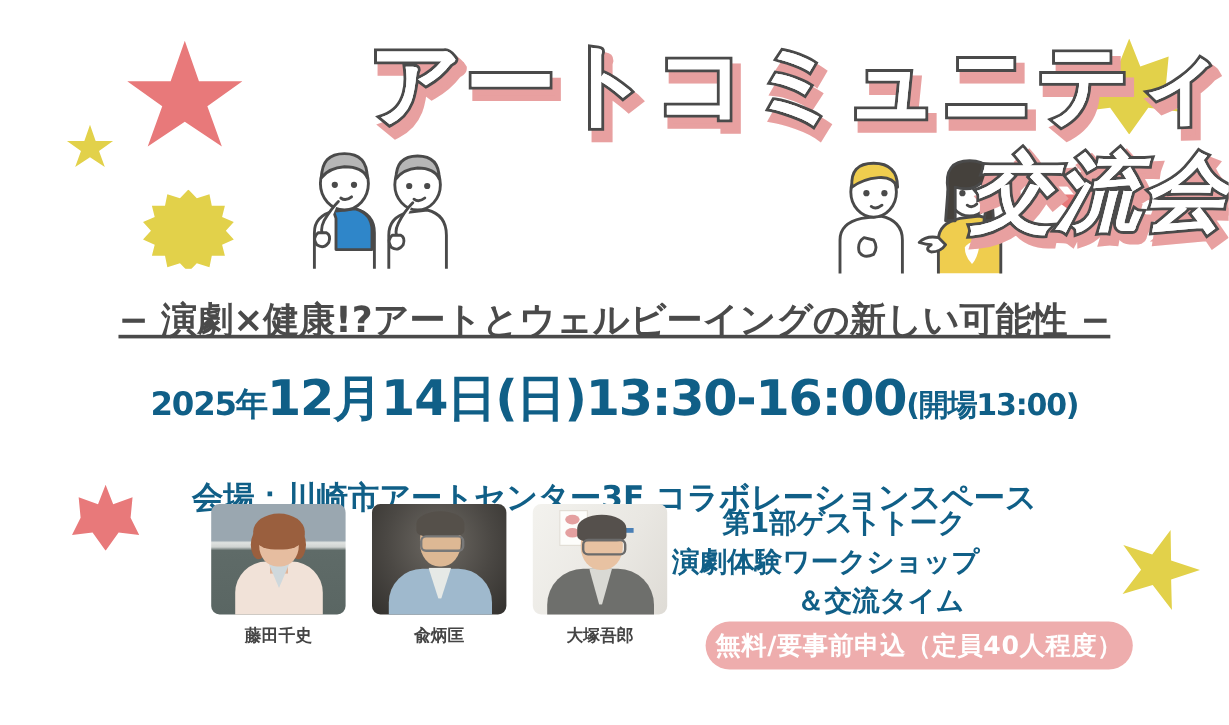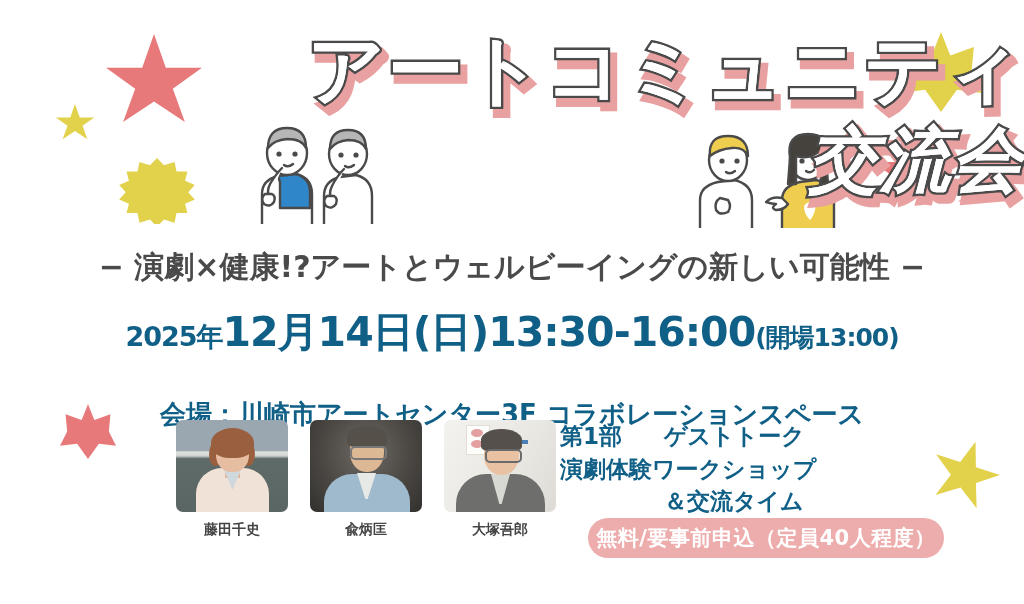--- a/index.html
+++ b/index.html
@@ -153,21 +153,21 @@
   
   .ph3 { background: radial-gradient(ellipse at 50% 35%, #6e6a64 0%, #4b4844 55%, #32302d 100%); }
   .ph3 .head { position:absolute; left:40px; top:11px; width:34px; height:41px; border-radius:47%; background:#ddb894; }
   .ph3 .hair { position:absolute; left:37px; top:6px; width:40px; height:21px; border-radius:50% 50% 22% 22%; background:#55504a; }
   .ph3 .glass { position:absolute; left:40px; top:26px; width:33px; height:10px; border:2px solid #787878; border-radius:5px; }
   .ph3 .body { position:absolute; left:14px; top:54px; width:86px; height:42px; border-radius:28px 28px 0 0; background:#9fb9cd; }
   .ph3 .shirt { position:absolute; left:47px; top:53px; width:19px; height:26px; background:#e6e9e6; clip-path:polygon(0 0,100% 0,56% 100%,44% 100%); }
 
   
   .program { position: absolute; color: #105f87; font-weight: 700; font-size: 23px; line-height: 1.42; }
-  .prow { display: flex; white-space: nowrap; }
+  .prow { display: flex; white-space: nowrap; text-align: right; }
   .plabel { width: 104px; flex: none; }
   .ptext { }
 
   
   .badge {
     position: absolute;
     background: #eeadad;
     border-radius: 22px;
     color: #ffffff;
     font-weight: 700;
@@ -251,21 +251,21 @@
   </div>
 
   <div class="title-wrap" style="top:125px;">
     <div class="title-line" style="font-size:70px;font-style:italic;">
       <span class="title-shadow">交流会</span>
       <span class="title-front">交流会</span>
       <span class="title-front-top">交流会</span>
     </div>
   </div>
 
-  <div class="subtitle" style="top:247px;">− 演劇×健康!?アートとウェルビーイングの新しい可能性 −</div>
+  <div class="subtitle" style="top:247px;text-decoration:underline;">− 演劇×健康!?アートとウェルビーイングの新しい可能性 −</div>
 
   <div class="dateline" style="top:305px;">
     <span class="yr">2025年</span><span class="big">12月14日(日)13:30-16:00</span><span class="paren">(開場13:00)</span>
   </div>
 
   <div class="venue" style="top:361px;">会場：川崎市アートセンター3F コラボレーションスペース</div>
 
   <div class="speakers" style="left:143px; top:420px;padding-left:33px;">
     <div class="speaker">
       <div class="photo ph1">

